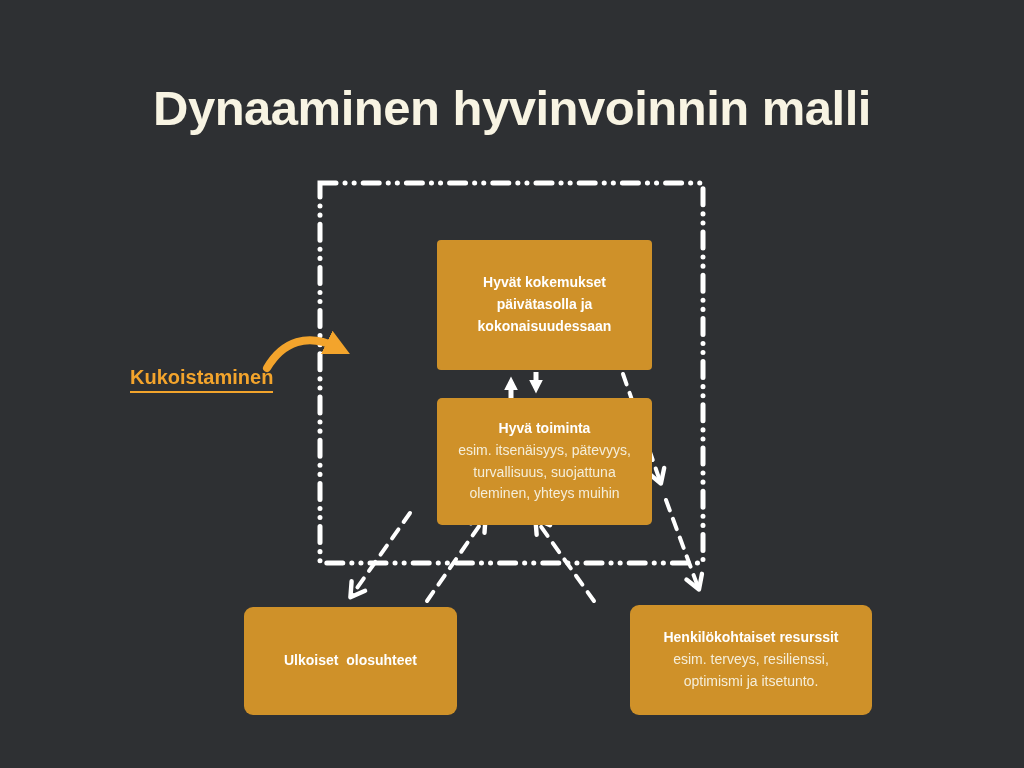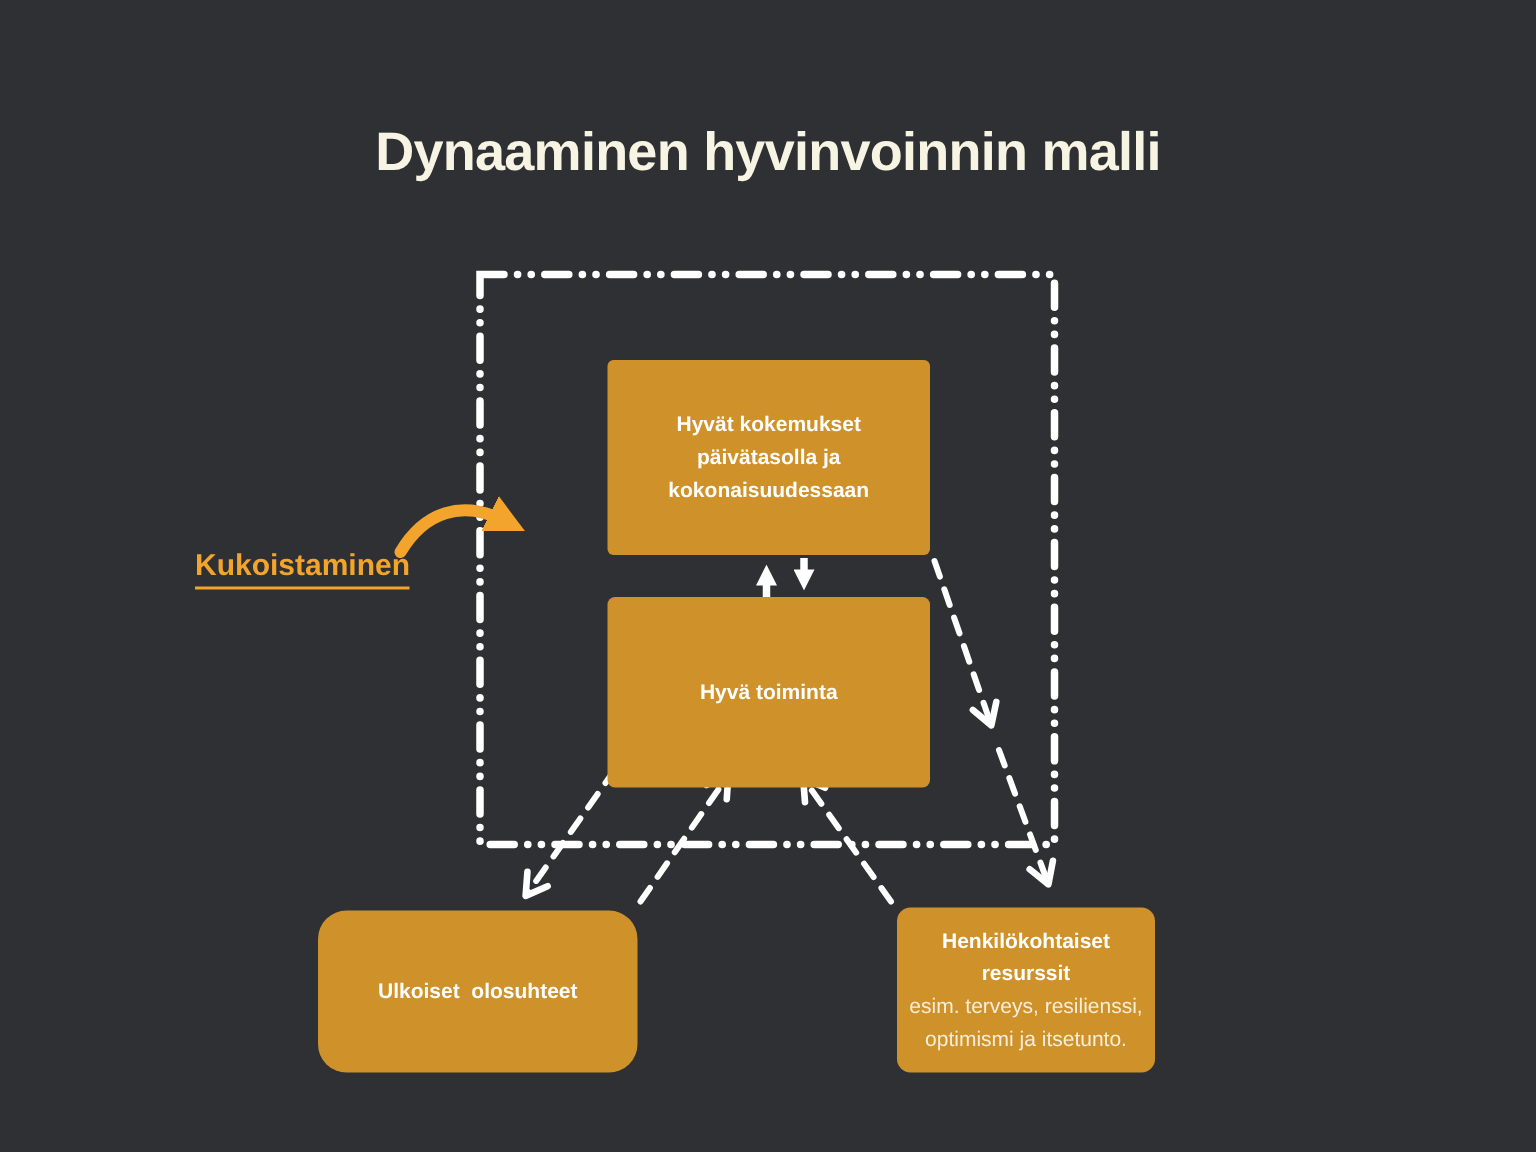--- a/index.html
+++ b/index.html
@@ -16,21 +16,21 @@
   body{
     position:relative;
     background:var(--background);
     font-family:"Liberation Sans","DejaVu Sans",sans-serif;
   }
   .page-title{
     position:absolute;
     left:0;right:0;top:80px;
     text-align:center;
     color:var(--title_text);
-    font-size:36px;
+    font-size:49px;
     font-weight:700;
     letter-spacing:-0.5px;
     white-space:pre-wrap;
   }
   .svg-layer{
     position:absolute;
     left:0;top:0;
     width:1024px;height:768px;
   }
   .box{
@@ -38,33 +38,34 @@
     background:var(--box_fill);
     display:flex;
     flex-direction:column;
     justify-content:center;
     align-items:center;
     text-align:center;
     color:var(--body_text);
     font-size:14px;
     line-height:1.55;
     padding:4px 6px;
+    margin-left:32px;
   }
   .box-heading{
     color:var(--heading_text);
     font-weight:700;
     white-space:pre-wrap;
   }
   .box-body{
     white-space:pre-wrap;
   }
   .box-experiences{left:405px;top:240px;width:215px;height:130px;border-radius:4px;}
   .box-functioning{left:405px;top:398px;width:215px;height:127px;border-radius:5px;}
-  .box-external{left:212px;top:607px;width:213px;height:108px;border-radius:19px;}
-  .box-personal{left:598px;top:605px;width:172px;height:110px;border-radius:9px;}
+  .box-external{left:212px;top:607px;width:213px;height:108px;border-radius:9px;}
+  .box-personal{left:598px;top:605px;width:242px;height:110px;border-radius:9px;}
   .flourishing-label{
     position:absolute;
     left:130px;top:366px;
     color:var(--accent);
     font-size:20px;
     font-weight:700;
     border-bottom:2.5px solid var(--accent);
     padding-bottom:2px;
     white-space:pre-wrap;
   }
@@ -111,20 +112,23 @@
 <span class="flourishing-label">Kukoistaminen</span>
 
 <div class="box box-experiences">
   <div class="box-heading">Hyvät kokemukset
 päivätasolla ja
 kokonaisuudessaan</div>
 </div>
 
 <div class="box box-functioning">
   <div class="box-heading">Hyvä toiminta</div>
+  <div class="box-body">esim. itsenäisyys, pätevyys,
+turvallisuus, suojattuna
+oleminen, yhteys muihin</div>
 </div>
 
 <div class="box box-external">
   <div class="box-heading">Ulkoiset  olosuhteet</div>
 </div>
 
 <div class="box box-personal">
   <div class="box-heading">Henkilökohtaiset resurssit</div>
   <div class="box-body">esim. terveys, resilienssi,
 optimismi ja itsetunto.</div>

